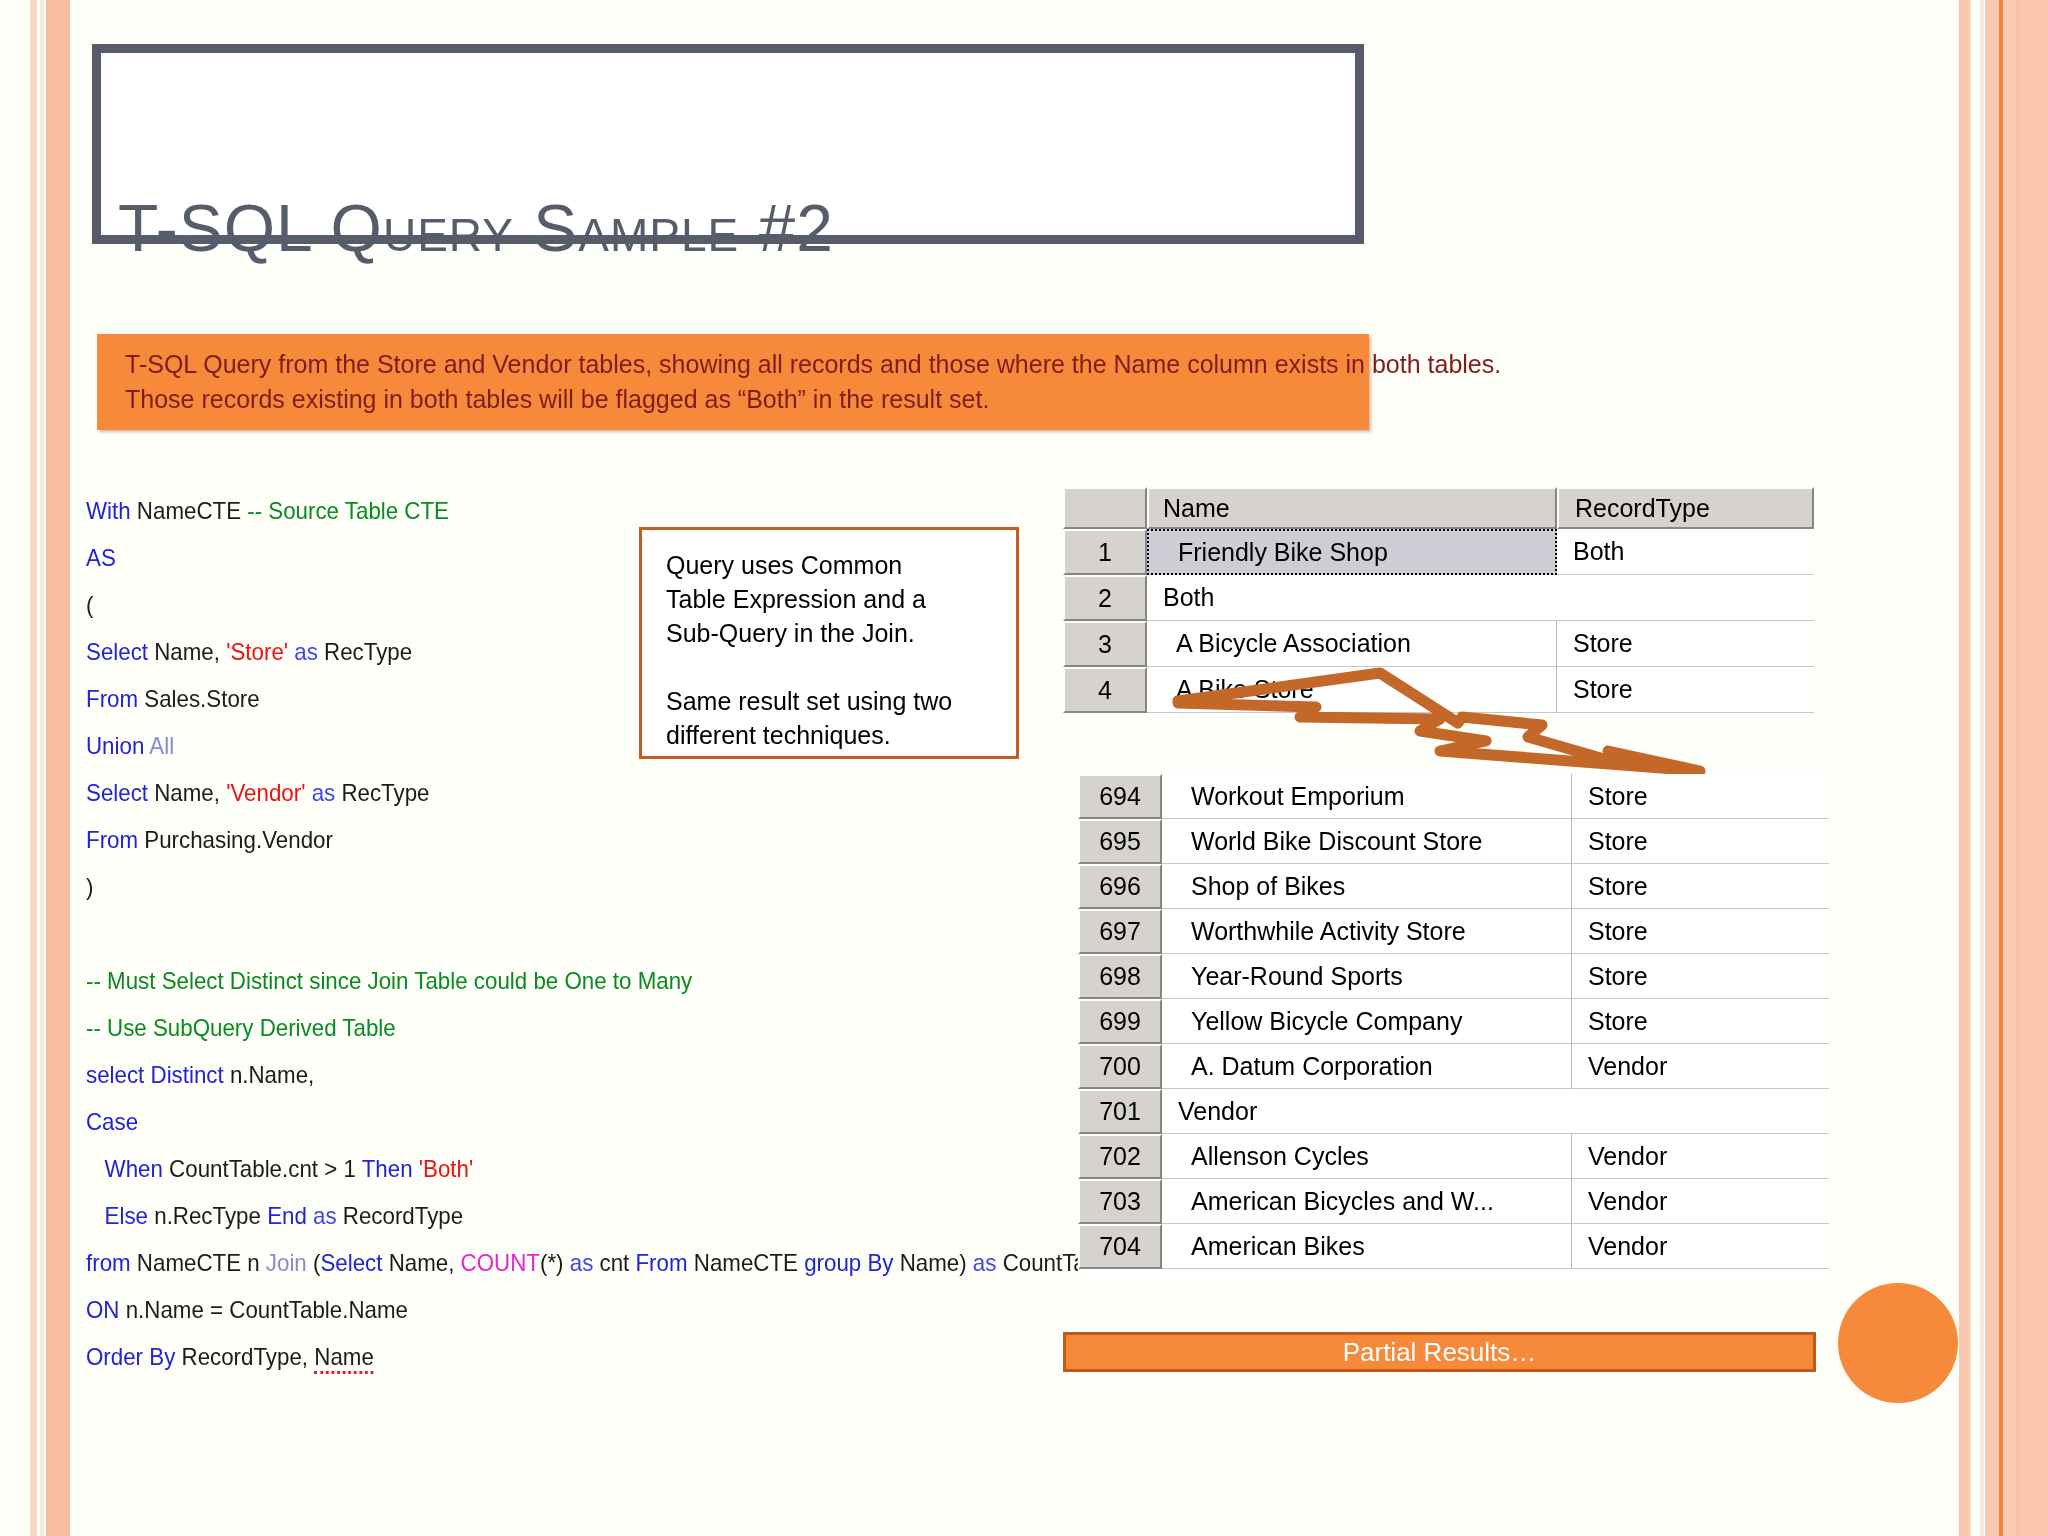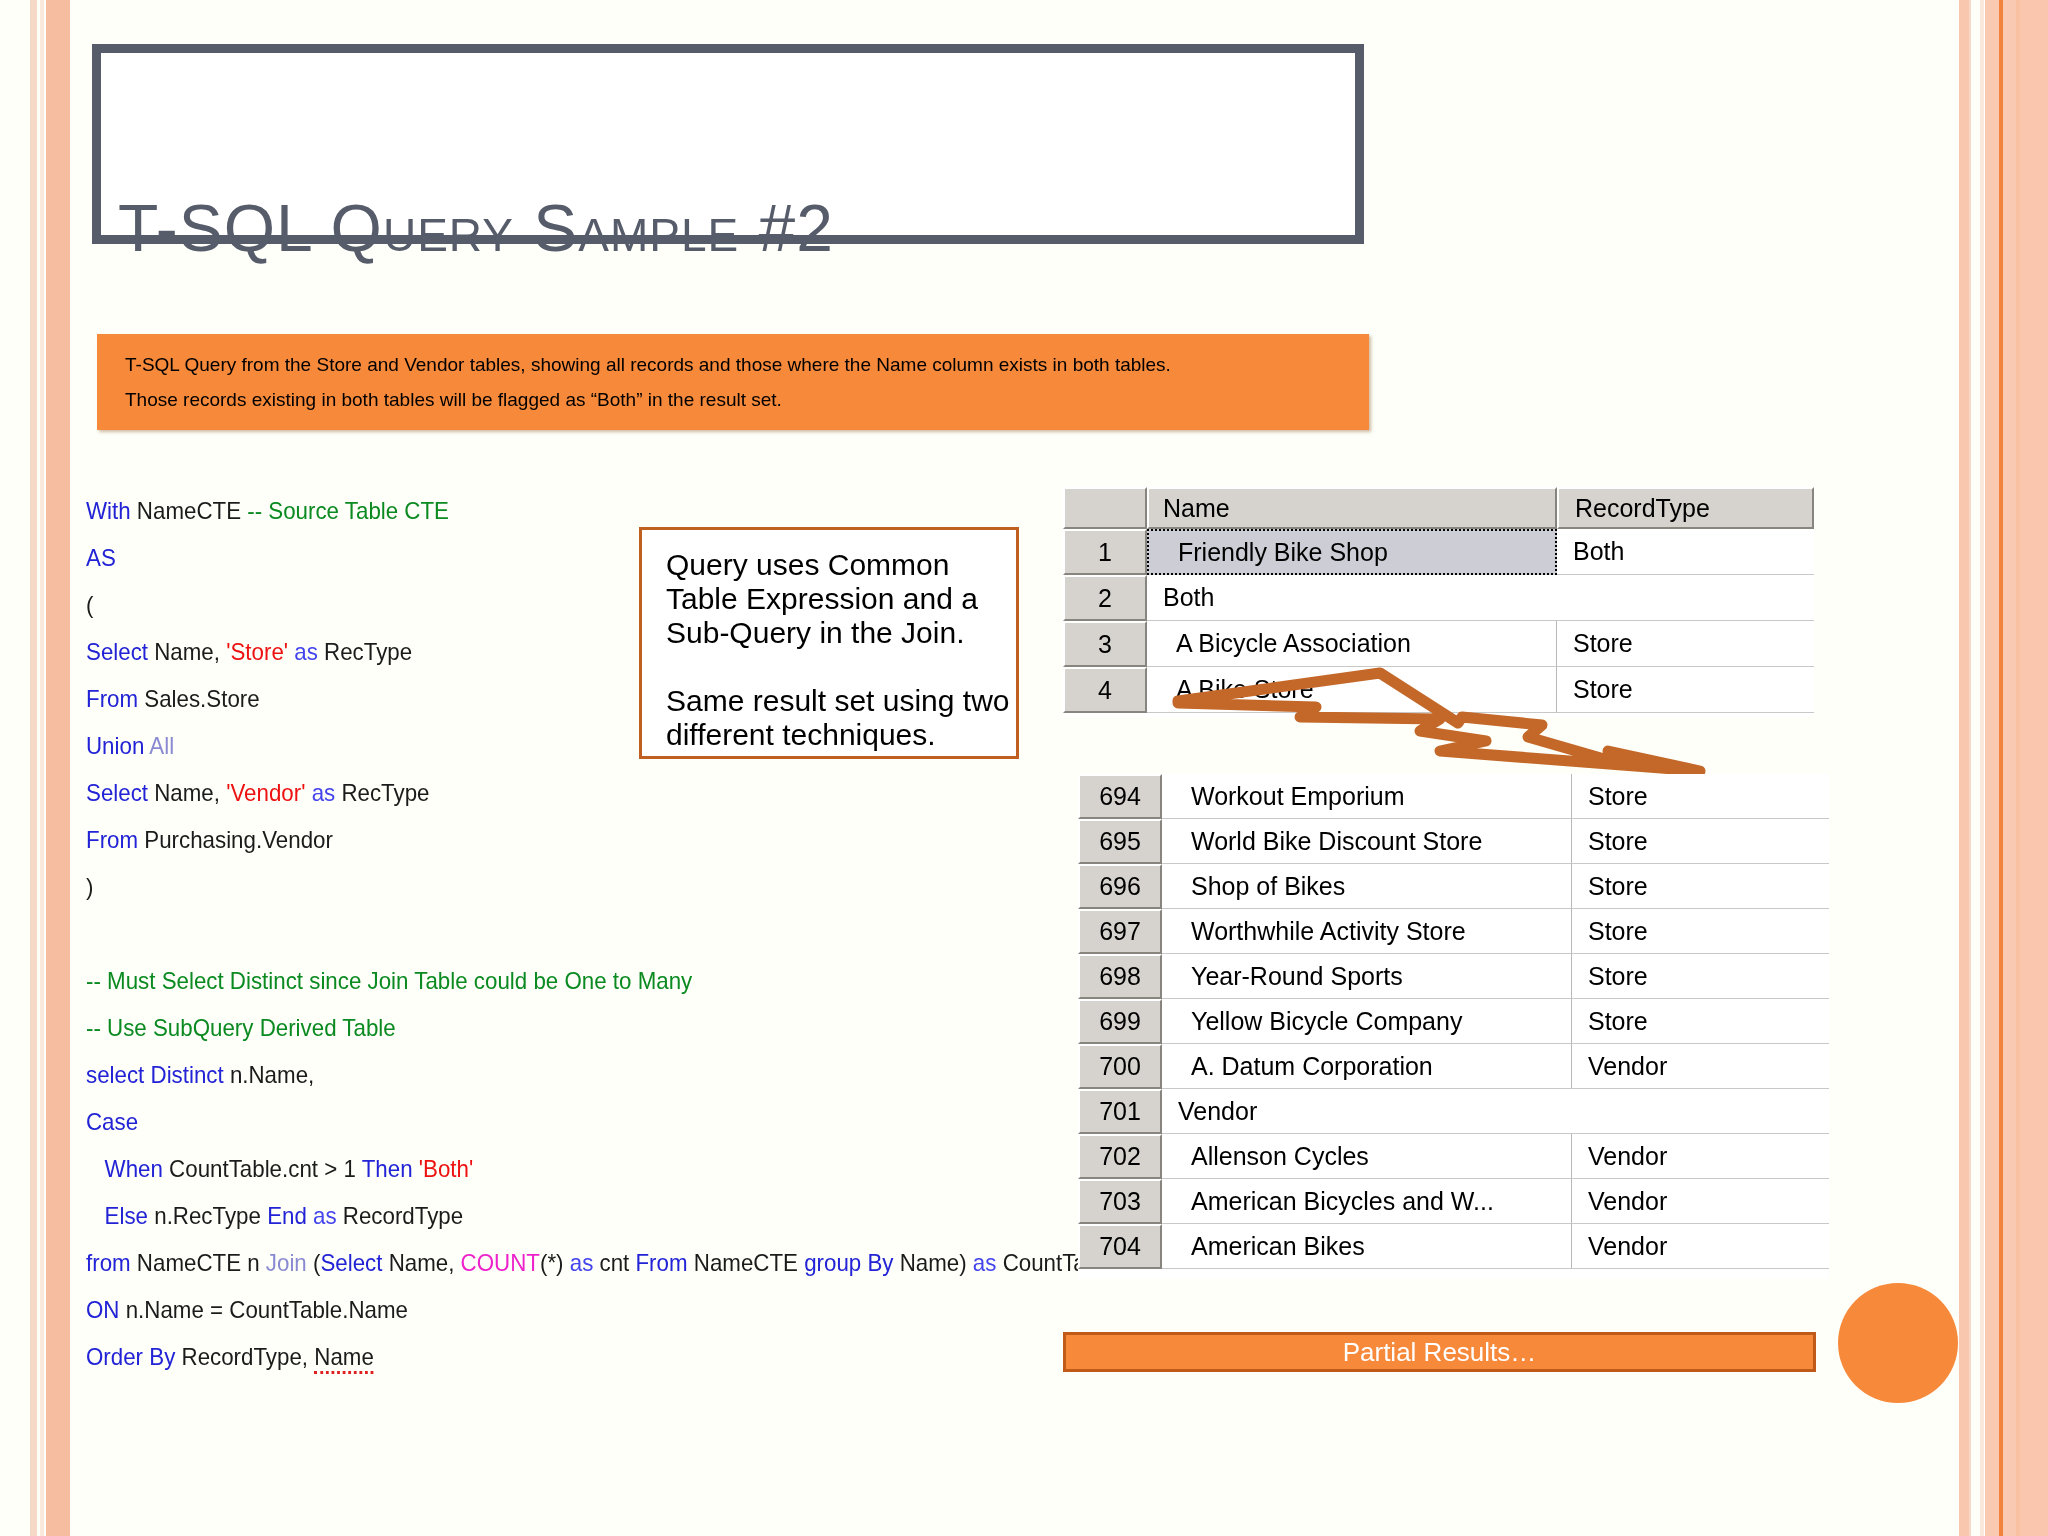--- a/index.html
+++ b/index.html
@@ -33,21 +33,21 @@
     line-height:1;
   }
 
   
   .subtitle-banner{
     position:absolute;left:97px;top:334px;width:1272px;height:96px;
     background:#f7893b;box-sizing:border-box;
     box-shadow:2px 2px 3px rgba(120,60,10,.35);
   }
   .subtitle-line{
-    color:#000000;font-size:19px;line-height:35px;
+    color:#7f1d1d;font-size:25px;line-height:35px;
     margin-left:28px;white-space:nowrap;
   }
   .subtitle-line.first{padding-top:13px;}
 
   
   .sql{
     position:absolute;left:86px;top:487px;width:980px;
     font-family:"Liberation Sans",sans-serif;
     font-size:24px;
     line-height:47px;
@@ -68,21 +68,21 @@
     padding-bottom:1px;
   }
 
   
   .callout{
     position:absolute;left:639px;top:527px;width:380px;height:232px;
     border:3px solid #c06020;background:#ffffff;box-sizing:border-box;
     padding:18px 0 0 24px;
   }
   .callout p{
-    margin:0;color:#000;font-size:30px;line-height:34px;
+    margin:0;color:#000;font-size:25px;line-height:34px;
   }
   .callout .gap{height:34px;}
 
   
   .grid{
     position:absolute;
     background:#ffffff;
     font-family:"Liberation Sans",sans-serif;
     box-sizing:border-box;
   }

